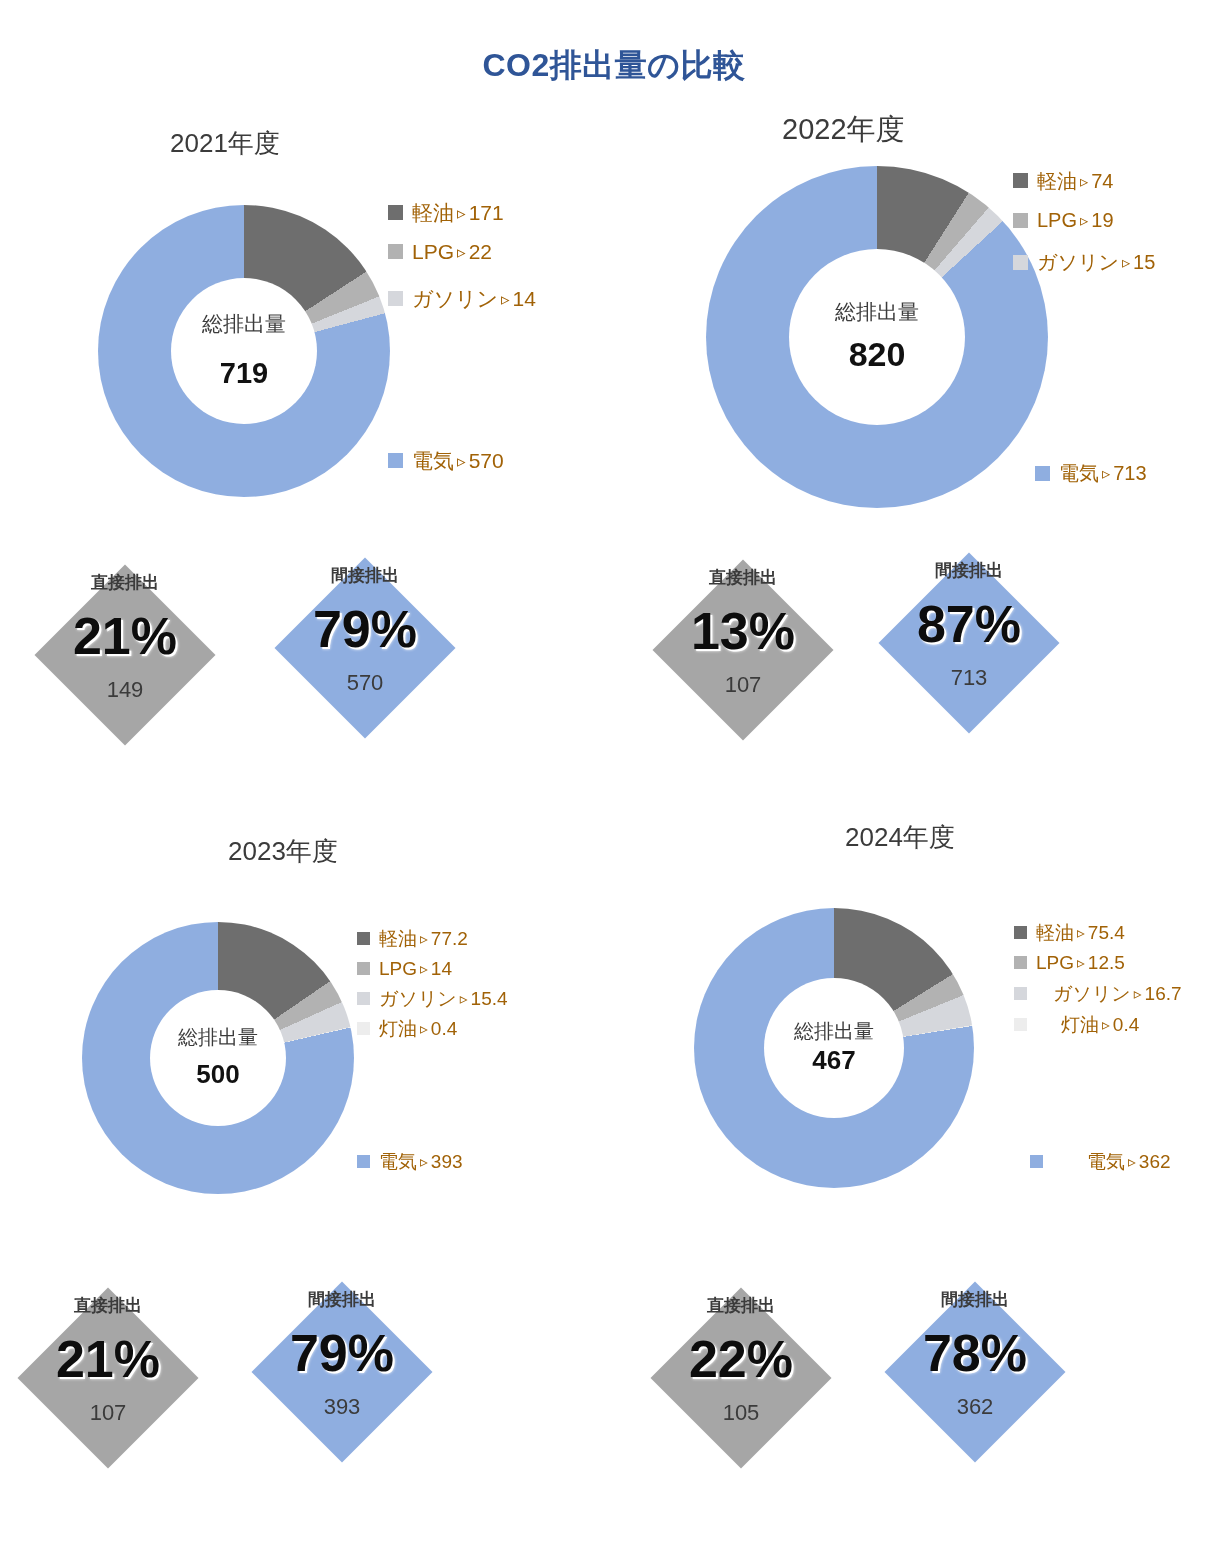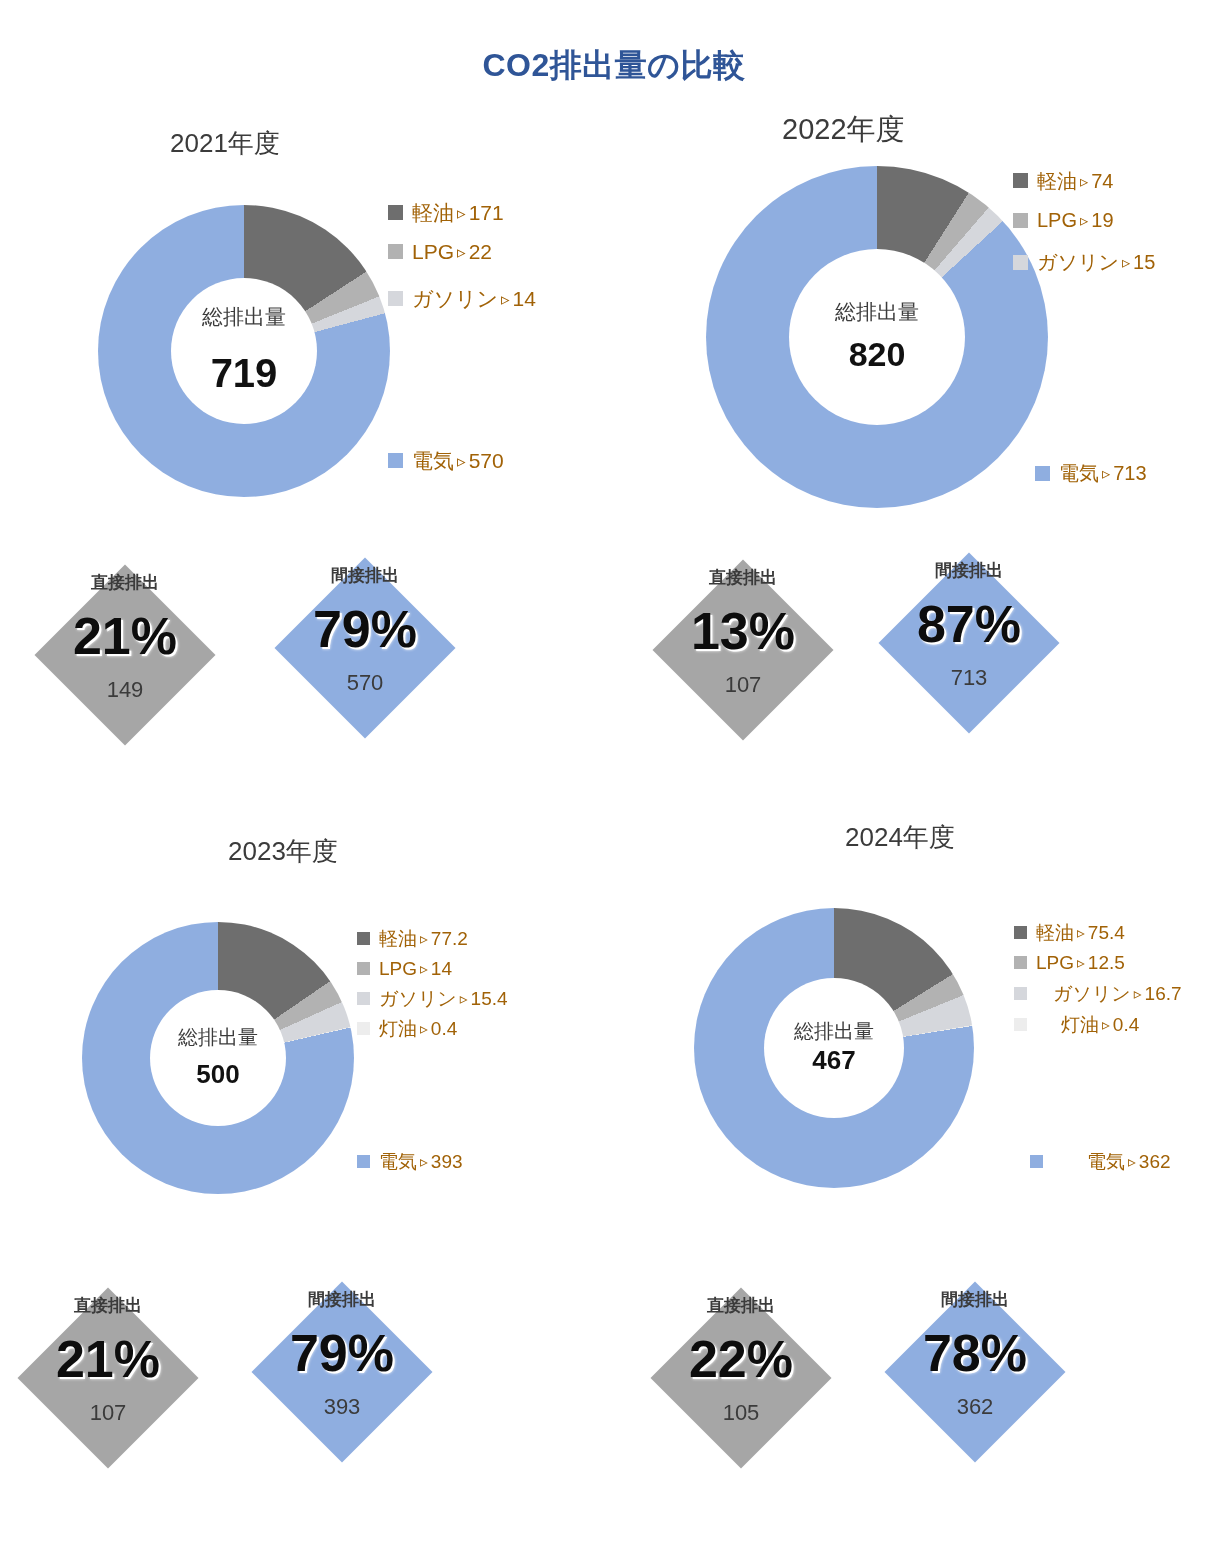--- a/index.html
+++ b/index.html
@@ -141,21 +141,21 @@
 <div class="page-title">CO2排出量の比較</div>
 
 <div class="panel" style="left:0px; top:0px;">
 
   <div class="year-heading" style="left:170px; top:126px; font-size:26px;">2021年度</div>
 
   <div class="donut-wrap" style="left:98px; top:205px;">
     <div class="donut" style="left: 0px; top: 0px; width: 292px; height: 292px; background: conic-gradient(rgb(110, 110, 110) 0deg, rgb(110, 110, 110) 57deg, rgb(178, 178, 178) 57deg, rgb(178, 178, 178) 68deg, rgb(213, 215, 220) 68deg, rgb(213, 215, 220) 75deg, rgb(143, 174, 224) 75deg, rgb(143, 174, 224) 360deg);"></div>
     <div class="donut-hole" style="left:73px; top:73px; width:146px; height:146px;">
       <div class="hole-label" style="font-size:21px;">総排出量</div>
-      <div class="hole-value" style="font-size:40px; margin-top:20px;">719</div>
+      <div class="hole-value" style="font-size:29px; margin-top:20px;">719</div>
     </div>
   </div>
 
   <div class="legend" style="left:388px; top:196px;">
     <div class="legend-row" style="height:32px; font-size:21px;">
       <span class="legend-swatch" style="width:15px;height:15px;background:#6E6E6E;"></span>
       <span class="legend-text"><span>軽油</span><span class="legend-sep">▹</span><span>171</span></span>
     </div>
     <div class="legend-row" style="height:47px; font-size:21px;">
       <span class="legend-swatch" style="width:15px;height:15px;background:#B2B2B2;"></span>

